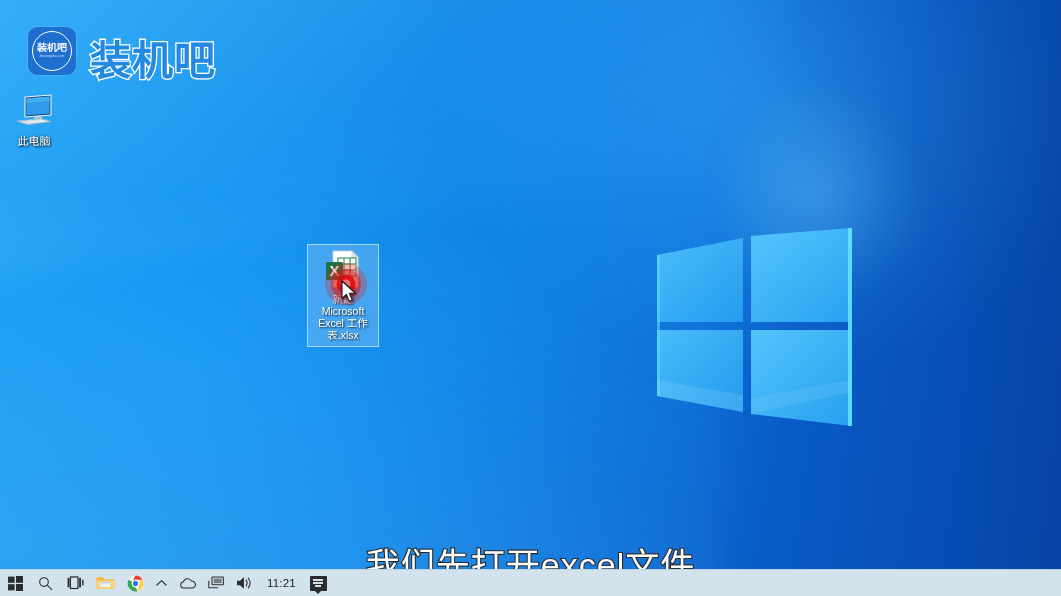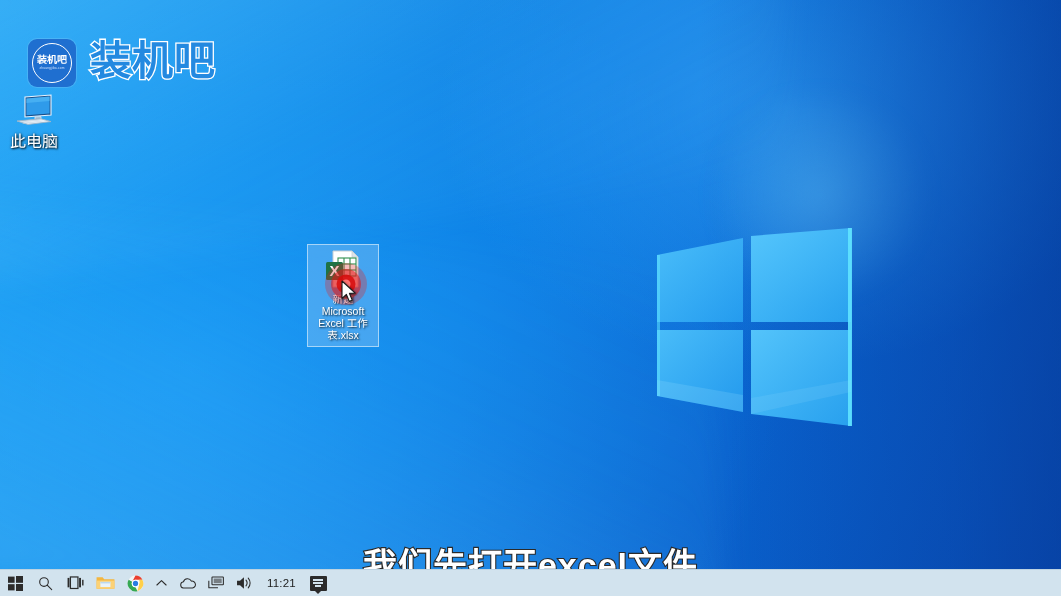--- a/index.html
+++ b/index.html
@@ -79,21 +79,21 @@
     height: 200px;
   }
   .hero-window svg { display: block; overflow: visible; }
 
   
   .brand {
     position: absolute;
     left: 28px;
     top: 27px;
     display: flex;
-    align-items: flex-end;
+    align-items: flex-start;
     gap: 14px;
   }
   .brand-badge {
     width: 48px;
     height: 48px;
     border-radius: 9px;
     background: #1f6fd0;
     display: flex;
     align-items: center;
     justify-content: center;
@@ -140,21 +140,21 @@
     cursor: default;
   }
   .desk-icon .glyph {
     height: 44px;
     display: flex;
     align-items: flex-end;
     justify-content: center;
   }
   .desk-icon .label {
     margin-top: 3px;
-    font-size: 16px;
+    font-size: 11px;
     color: #ffffff;
     line-height: 13px;
     text-shadow: 1px 1px 2px rgba(0,0,0,0.85), 0 0 3px rgba(0,0,0,0.6);
     word-break: break-all;
   }
   #icon-thispc { left: 2px; top: 88px; }
   #icon-recycle { left: 2px; top: 163px; }
 
   
   #icon-excel {
@@ -214,21 +214,21 @@
   }
 
   
   .subtitle {
     position: absolute;
     left: 0;
     right: 0;
     top: 538px;
     text-align: center;
     font-size: 34px;
-    font-weight: 700;
+    font-weight: 400;
     color: #ffffff;
     letter-spacing: 1px;
     -webkit-text-stroke: 2.2px #2a2a2a;
     paint-order: stroke fill;
     white-space: nowrap;
   }
 
   
   .taskbar {
     position: absolute;

